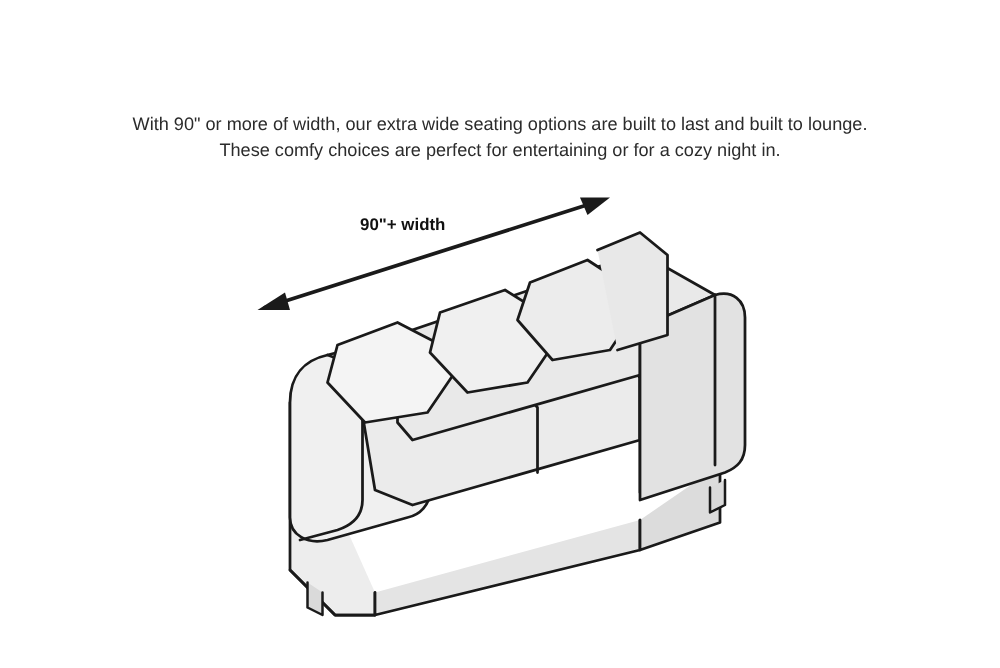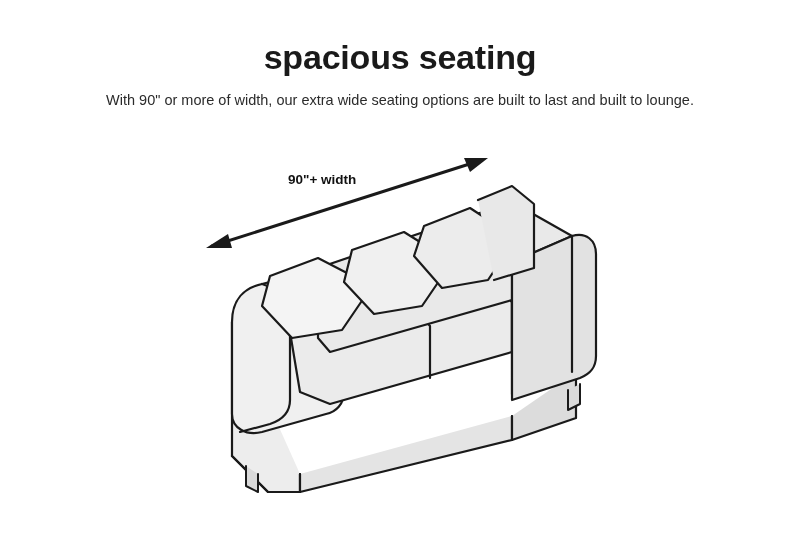--- a/index.html
+++ b/index.html
@@ -53,24 +53,24 @@
     top: 0;
     width: 800px;
     height: 534px;
   }
 </style>
 </head>
 <body>
 
 <div id="page">
 
-  <div class="headline">spacious seating</div>
 
   <div class="subcopy">
     <span class="line">With 90" or more of width, our extra wide seating options are built to last and built to lounge.</span>
+    <span class="line">These comfy choices are perfect for entertaining or for a cozy night in.</span>
   </div>
 
   <svg class="art" viewBox="0 0 800 534">
     <g fill="none" stroke="#1a1a1a" stroke-width="2.2" stroke-linejoin="round" stroke-linecap="round">
 
       <g stroke-width="3">
         <line x1="212" y1="246" x2="482" y2="160"></line>
         <polygon points="206,248 228,234 232,248" fill="#1a1a1a" stroke="none"></polygon>
         <polygon points="488,158 464,158 470,172" fill="#1a1a1a" stroke="none"></polygon>
       </g>

